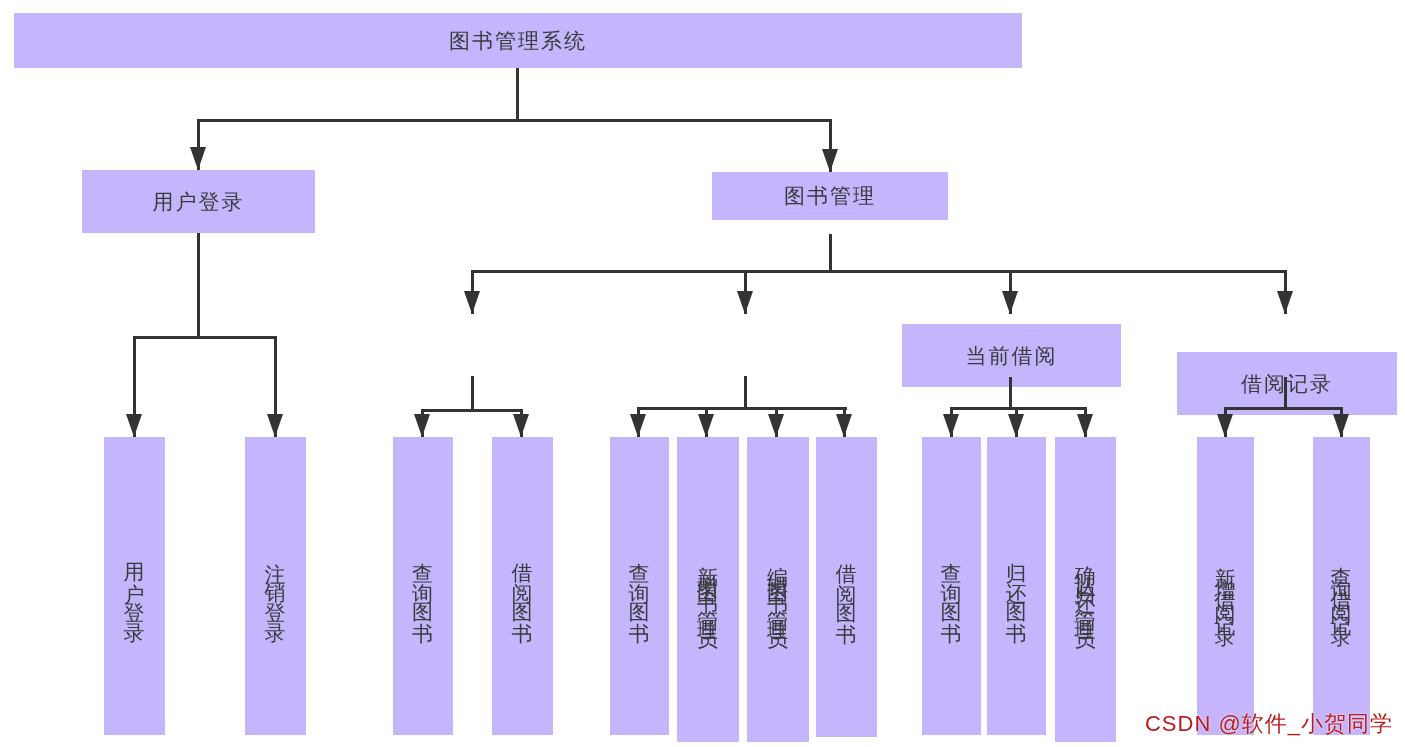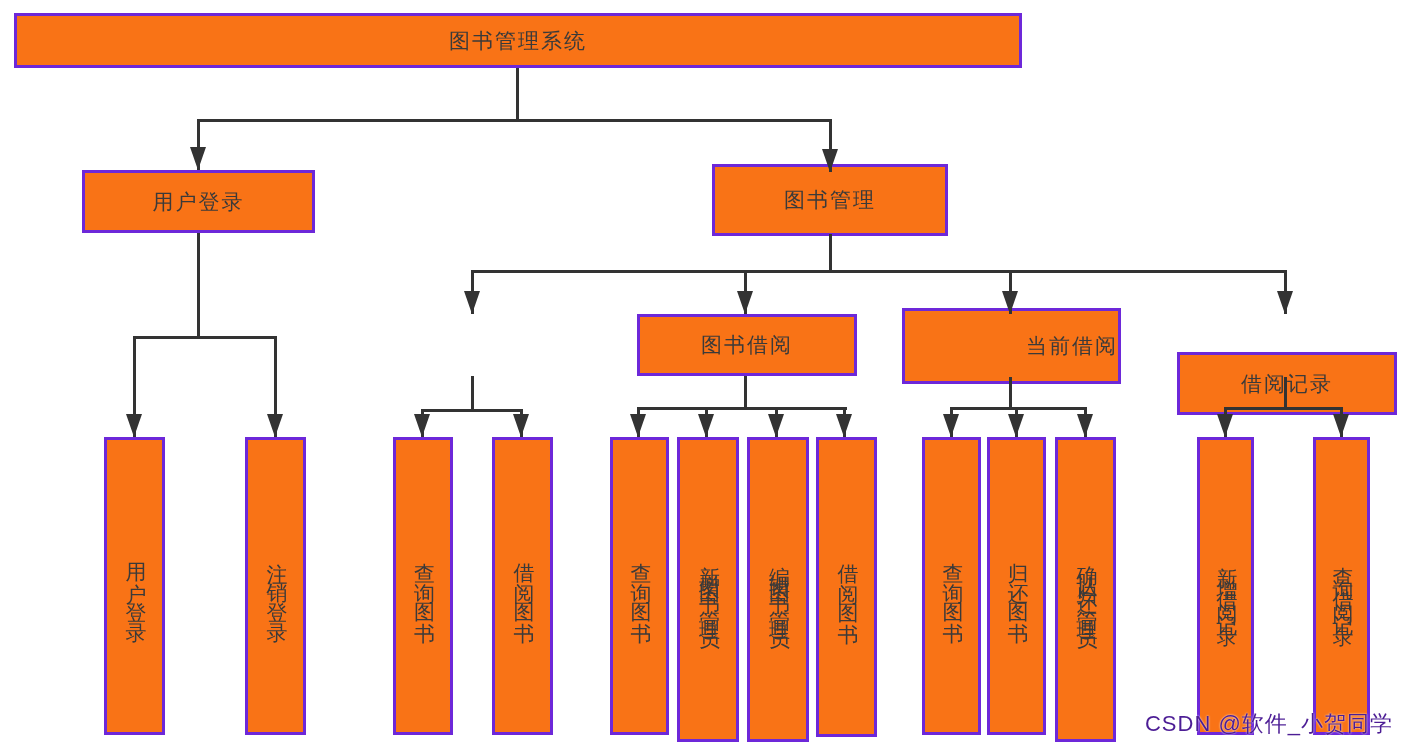--- a/index.html
+++ b/index.html
@@ -1,46 +1,46 @@
 <!DOCTYPE html>
 <html><head>
 <meta charset="utf-8">
 <style>
   html,body{margin:0;padding:0;background:#fff;}
   .canvas{
     position:relative;width:1405px;height:747px;background:#fff;
     font-family:"Liberation Sans",sans-serif;overflow:hidden;color:#3a3a3a;
   }
   .node{
-    position:absolute;box-sizing:border-box;border:3px solid #6d28d9;background:#f97316;
-    display:flex;align-items:center;justify-content:center;font-family:Liberation Mono, monospace;
+    position:absolute;box-sizing:border-box;border:3px solid #c4b5fd;background:#c4b5fd;
+    display:flex;align-items:center;justify-content:center;
   }
   .h-node span{font-size:21px;letter-spacing:2px;white-space:nowrap;}
   .v-node span{writing-mode:vertical-lr;font-size:21px;line-height:1;}
   .vs-wide  span{letter-spacing:20px;}
   .vs-mid   span{letter-spacing:12px;}
   .vs-tight span{letter-spacing:9px;}
   .vline{position:absolute;width:3px;background:#333;}
   .hline{position:absolute;height:3px;background:#333;}
   .arrow{
     position:absolute;width:0;height:0;
     border-left:8px solid transparent;border-right:8px solid transparent;
     border-top:23px solid #333;
   }
   .watermark{
-    position:absolute;right:12px;bottom:8px;font-size:22px;color:#4c1d95;
+    position:absolute;right:12px;bottom:8px;font-size:22px;color:#b91c1c;
     letter-spacing:1px;z-index:5;text-shadow:0 0 2px #ffffff;white-space:nowrap;
   }
   
   .n-root{left:14px;top:13px;width:1008px;height:55px;}
   .n-userlogin{left:82px;top:170px;width:233px;height:63px;}
-  .n-bookmgmt{left:712px;top:164px;width:236px;height:72px;}
+  .n-bookmgmt{left:712px;top:172px;width:236px;height:48px;}
   .n-newrec{left:363px;top:314px;width:220px;height:62px;}
   .n-borrowing{left:637px;top:314px;width:220px;height:62px;}
-  .n-current{left:902px;top:308px;width:219px;height:76px;justify-content:flex-end;}
+  .n-current{left:902px;top:324px;width:219px;height:63px;}
   .n-records{left:1177px;top:314px;width:220px;height:63px;margin-top:38px;}
   .n-l4a{left:104px;top:437px;width:61px;height:298px;}
   .n-l4b{left:245px;top:437px;width:61px;height:298px;}
   .n-l4c{left:393px;top:437px;width:60px;height:298px;}
   .n-l4d{left:492px;top:437px;width:61px;height:298px;}
   .n-l4e{left:610px;top:437px;width:59px;height:298px;}
   .n-l4f{left:677px;top:437px;width:62px;height:305px;}
   .n-l4g{left:747px;top:437px;width:62px;height:305px;}
   .n-l4h{left:816px;top:437px;width:61px;height:300px;}
   .n-l4i{left:922px;top:437px;width:59px;height:298px;}
@@ -58,23 +58,20 @@
     <span>图书管理系统</span>
   </div>
 
   <div class="node h-node n-userlogin">
     <span>用户登录</span>
   </div>
   <div class="node h-node n-bookmgmt">
     <span>图书管理</span>
   </div>
 
-  <div class="node h-node n-borrowing">
-    <span>图书借阅</span>
-  </div>
   <div class="node h-node n-current">
     <span>当前借阅</span>
   </div>
   <div class="node h-node n-records">
     <span>借阅记录</span>
   </div>
 
   <div class="node v-node vs-wide n-l4a">
     <span>用户登录</span>
   </div>

